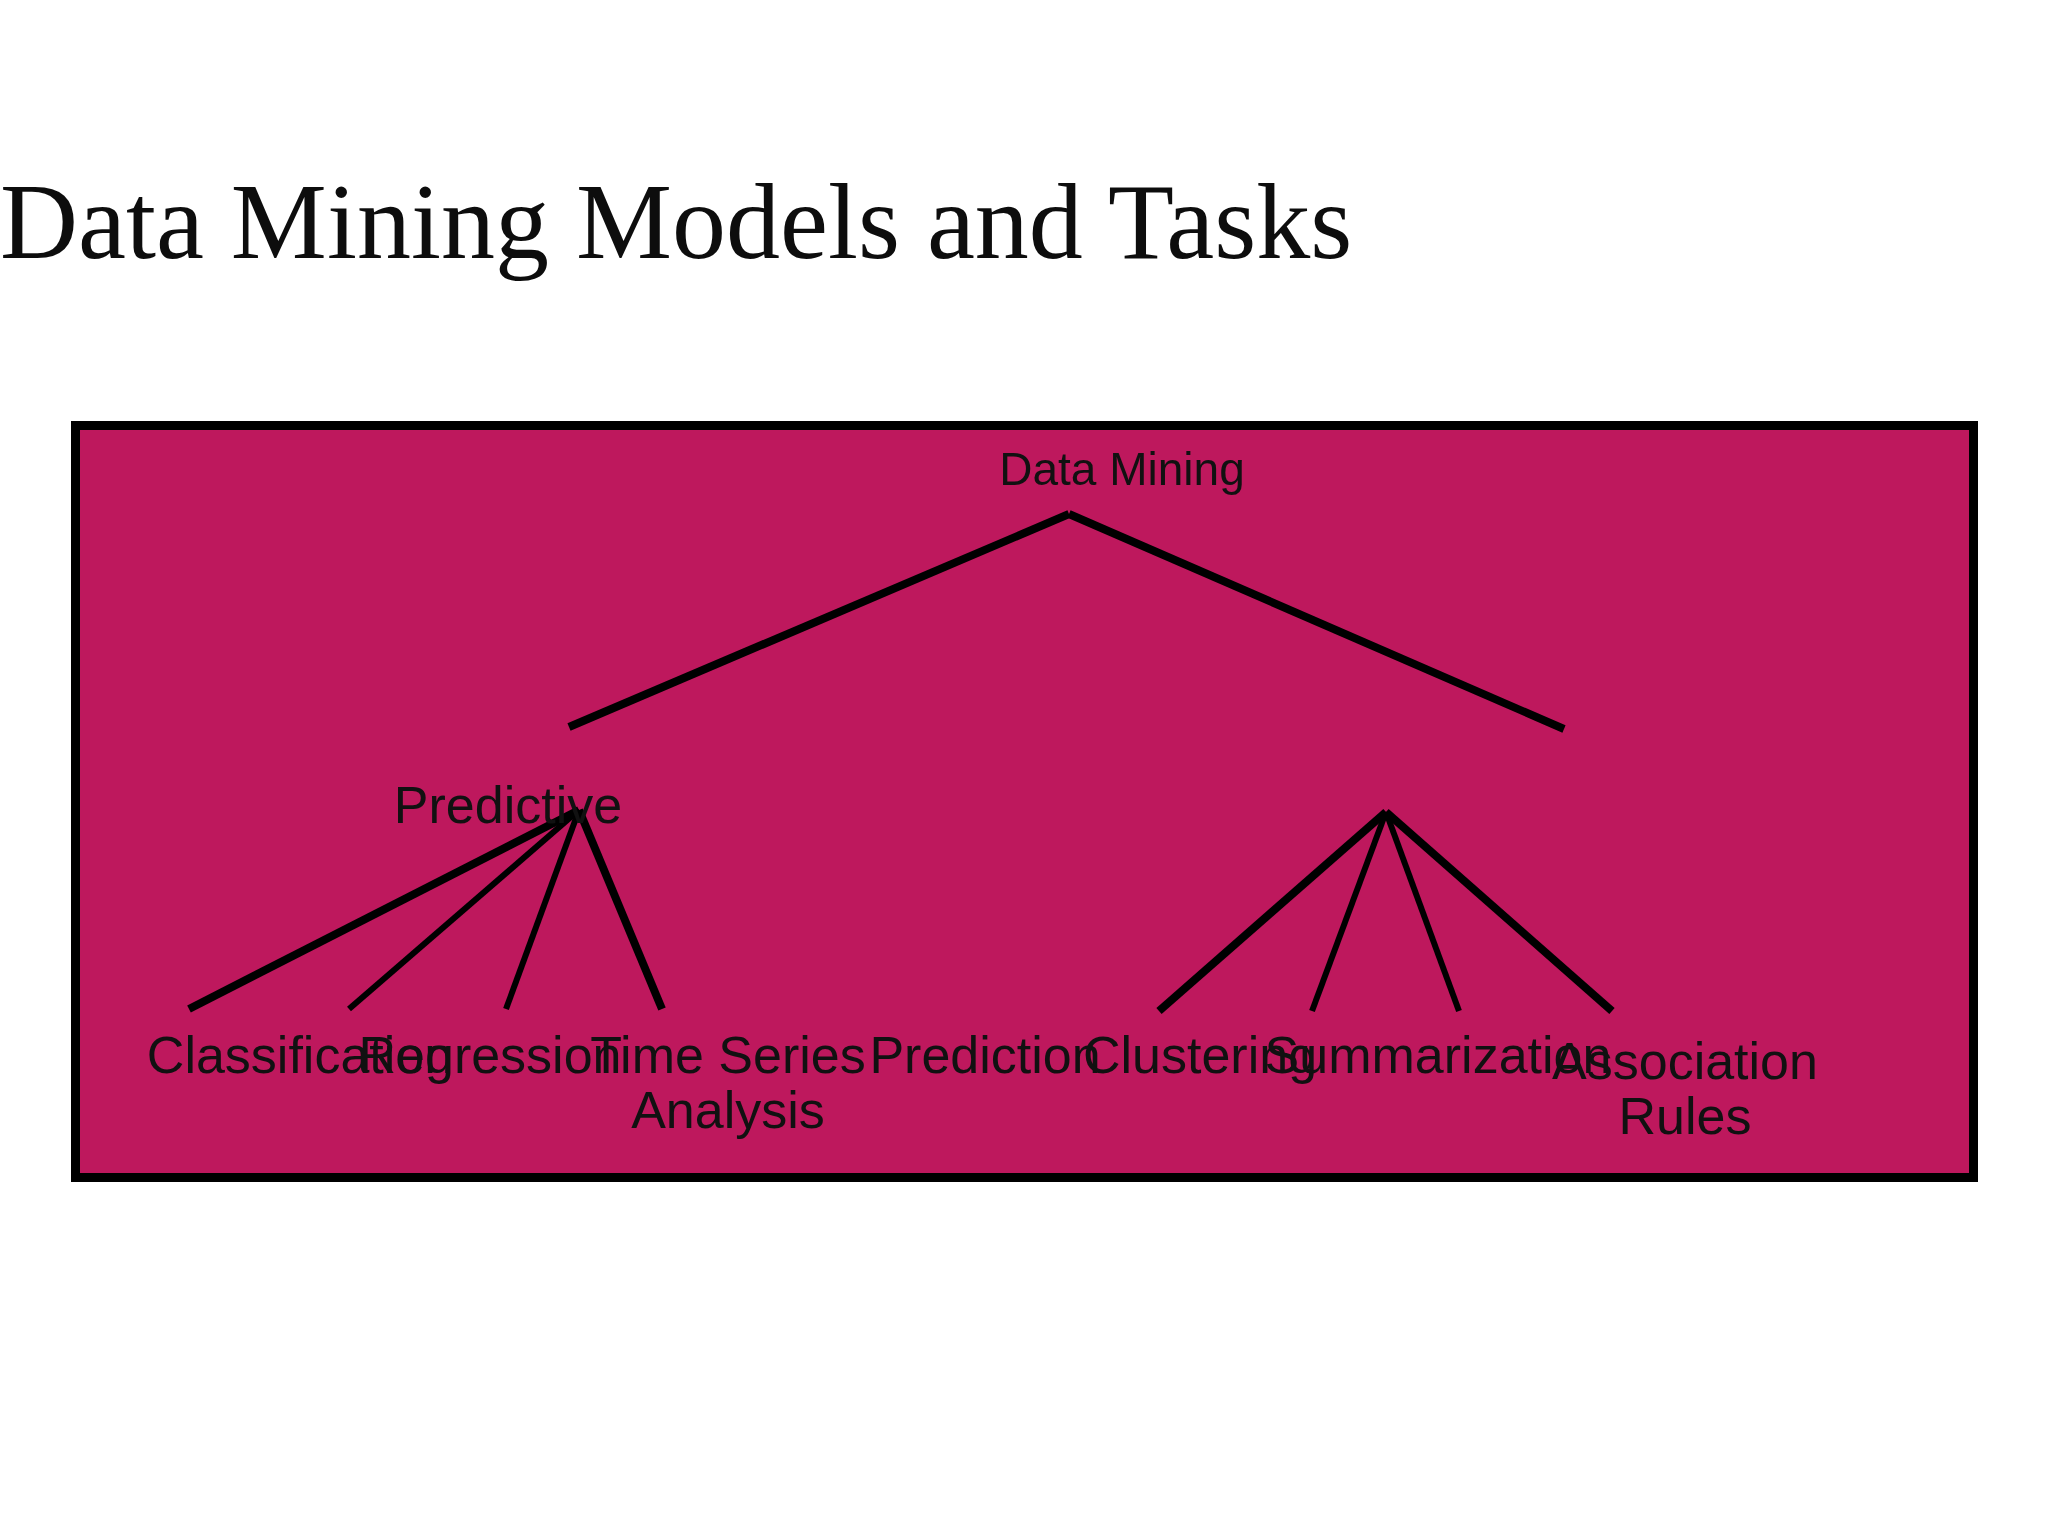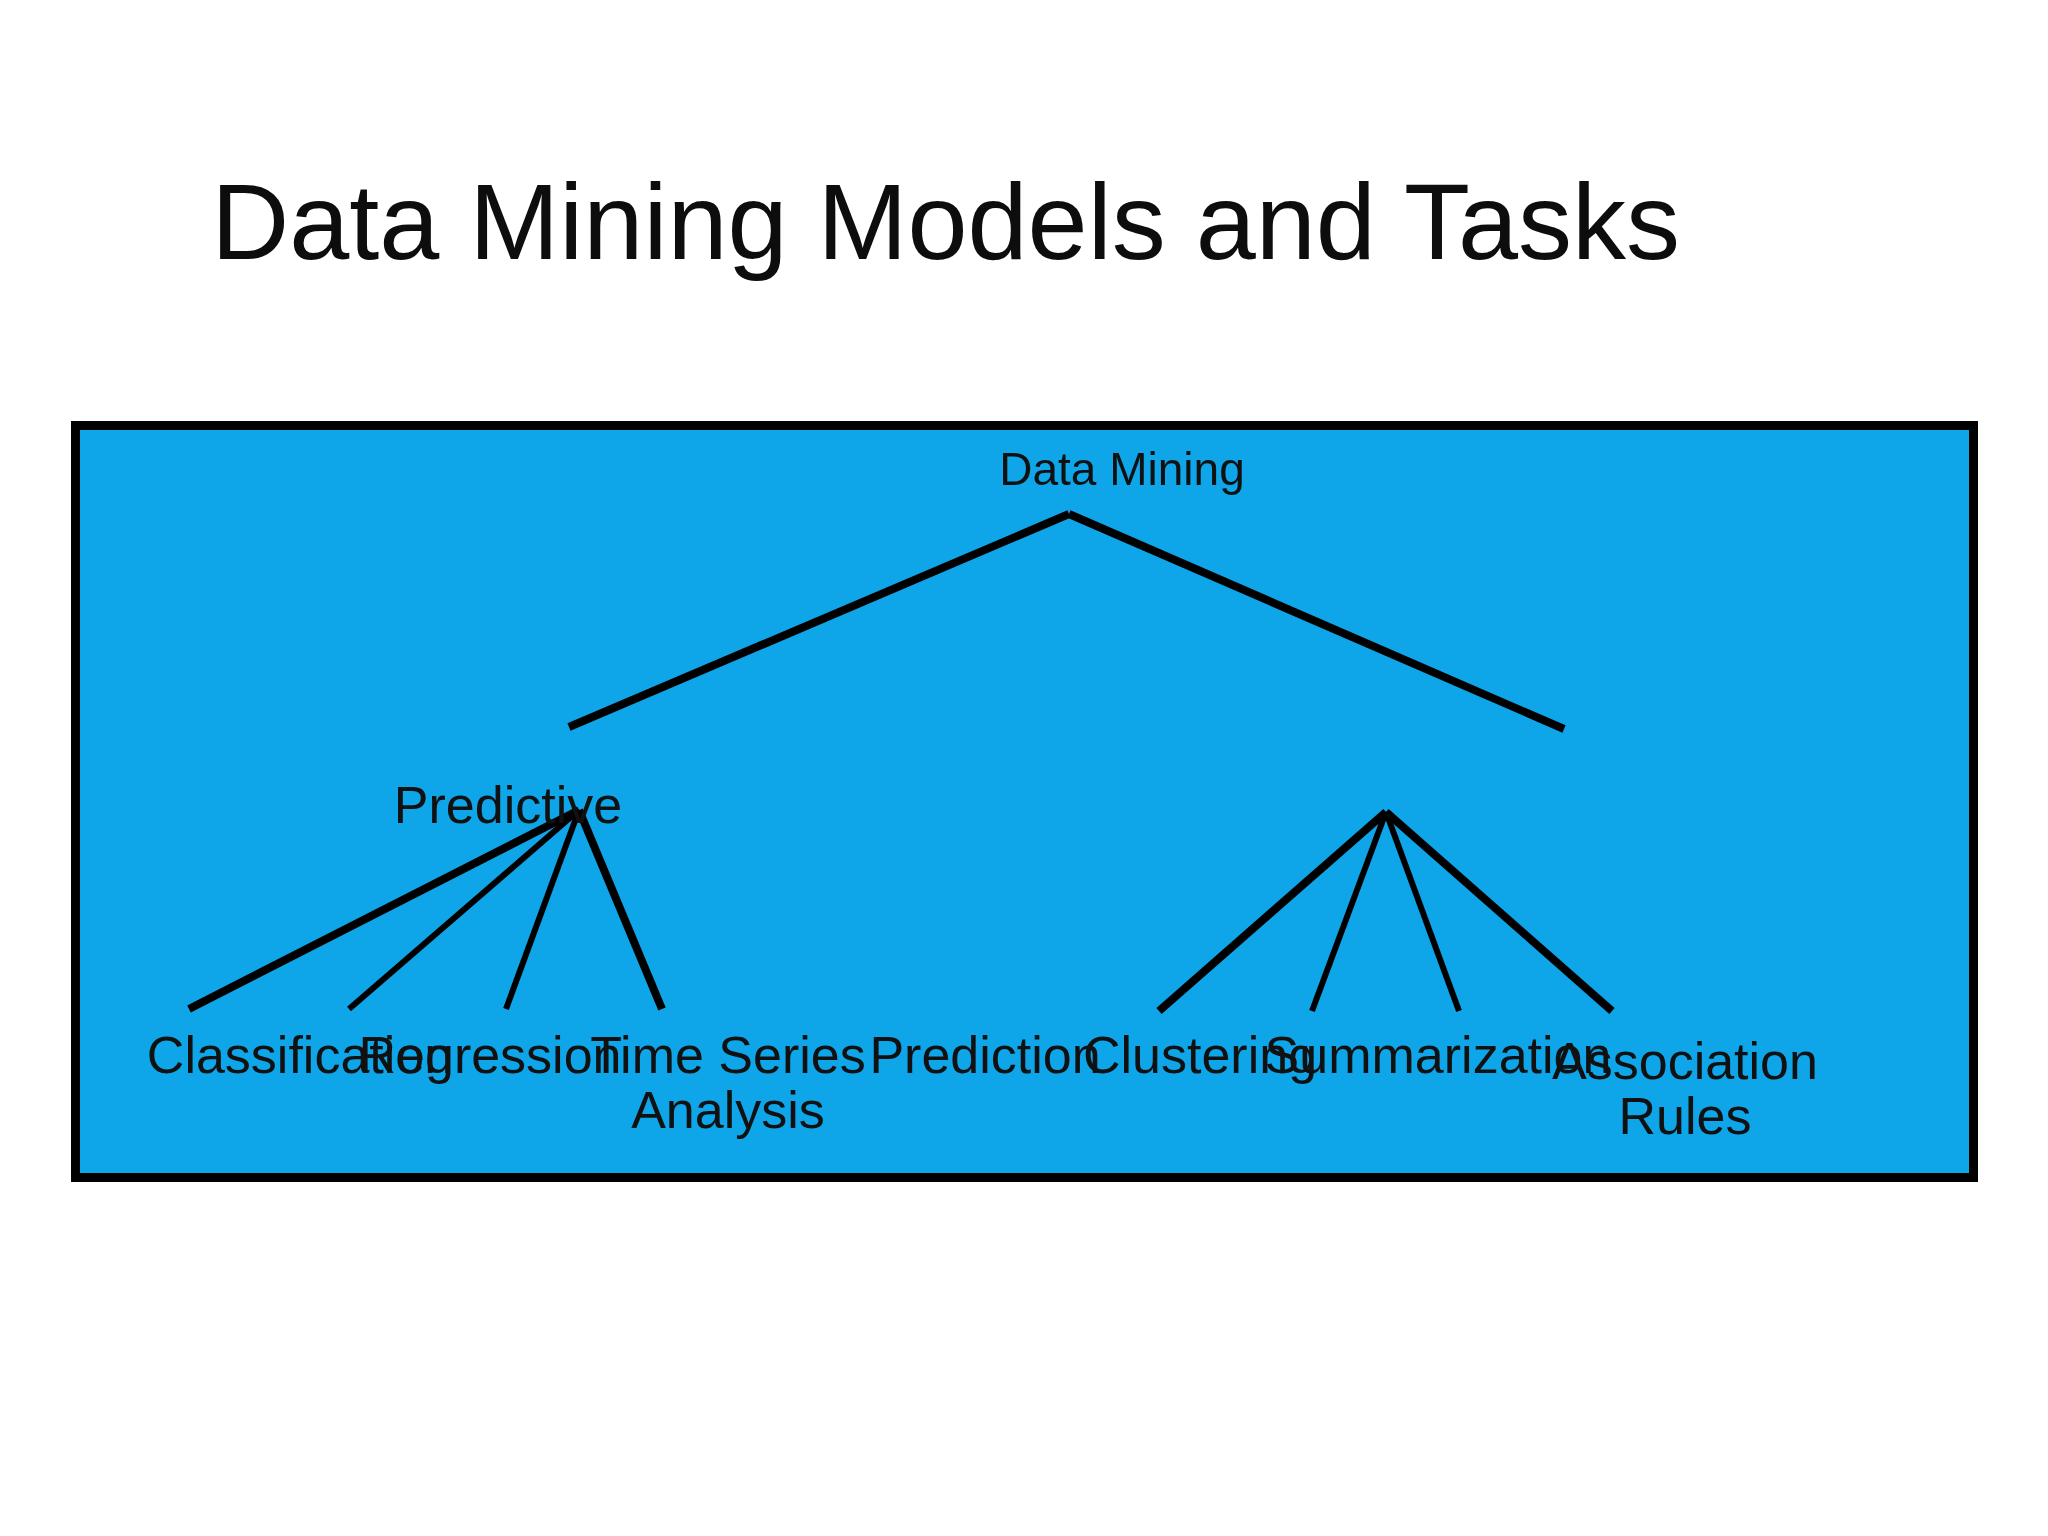--- a/index.html
+++ b/index.html
@@ -15,40 +15,40 @@
     overflow: hidden;
     font-family: "Liberation Sans", sans-serif;
   }
 
   
   #slide-title {
     position: absolute;
     left: 0;
     top: 96px;
     width: 1680px;
-    text-align: right;
-    font-family: Liberation Sans, sans-serif;
+    text-align: left;
+    font-family: Liberation Serif, serif;
     font-size: 108px;
     font-weight: 400;
     color: #0d0d0d;
     letter-spacing: 0px;
     line-height: 1.0;
     white-space: nowrap;
   }
 
   
   #diagram-box {
     position: absolute;
     left: 71px;
     top: 421px;
     width: 1907px;
     height: 761px;
     border: 9px solid #000000;
     box-sizing: border-box;
-    background: #0ea5e9;
+    background: #be185d;
   }
 
   #diagram-svg {
     position: absolute;
     left: 0;
     top: 0;
     width: 1907px;
     height: 761px;
     display: block;
   }

